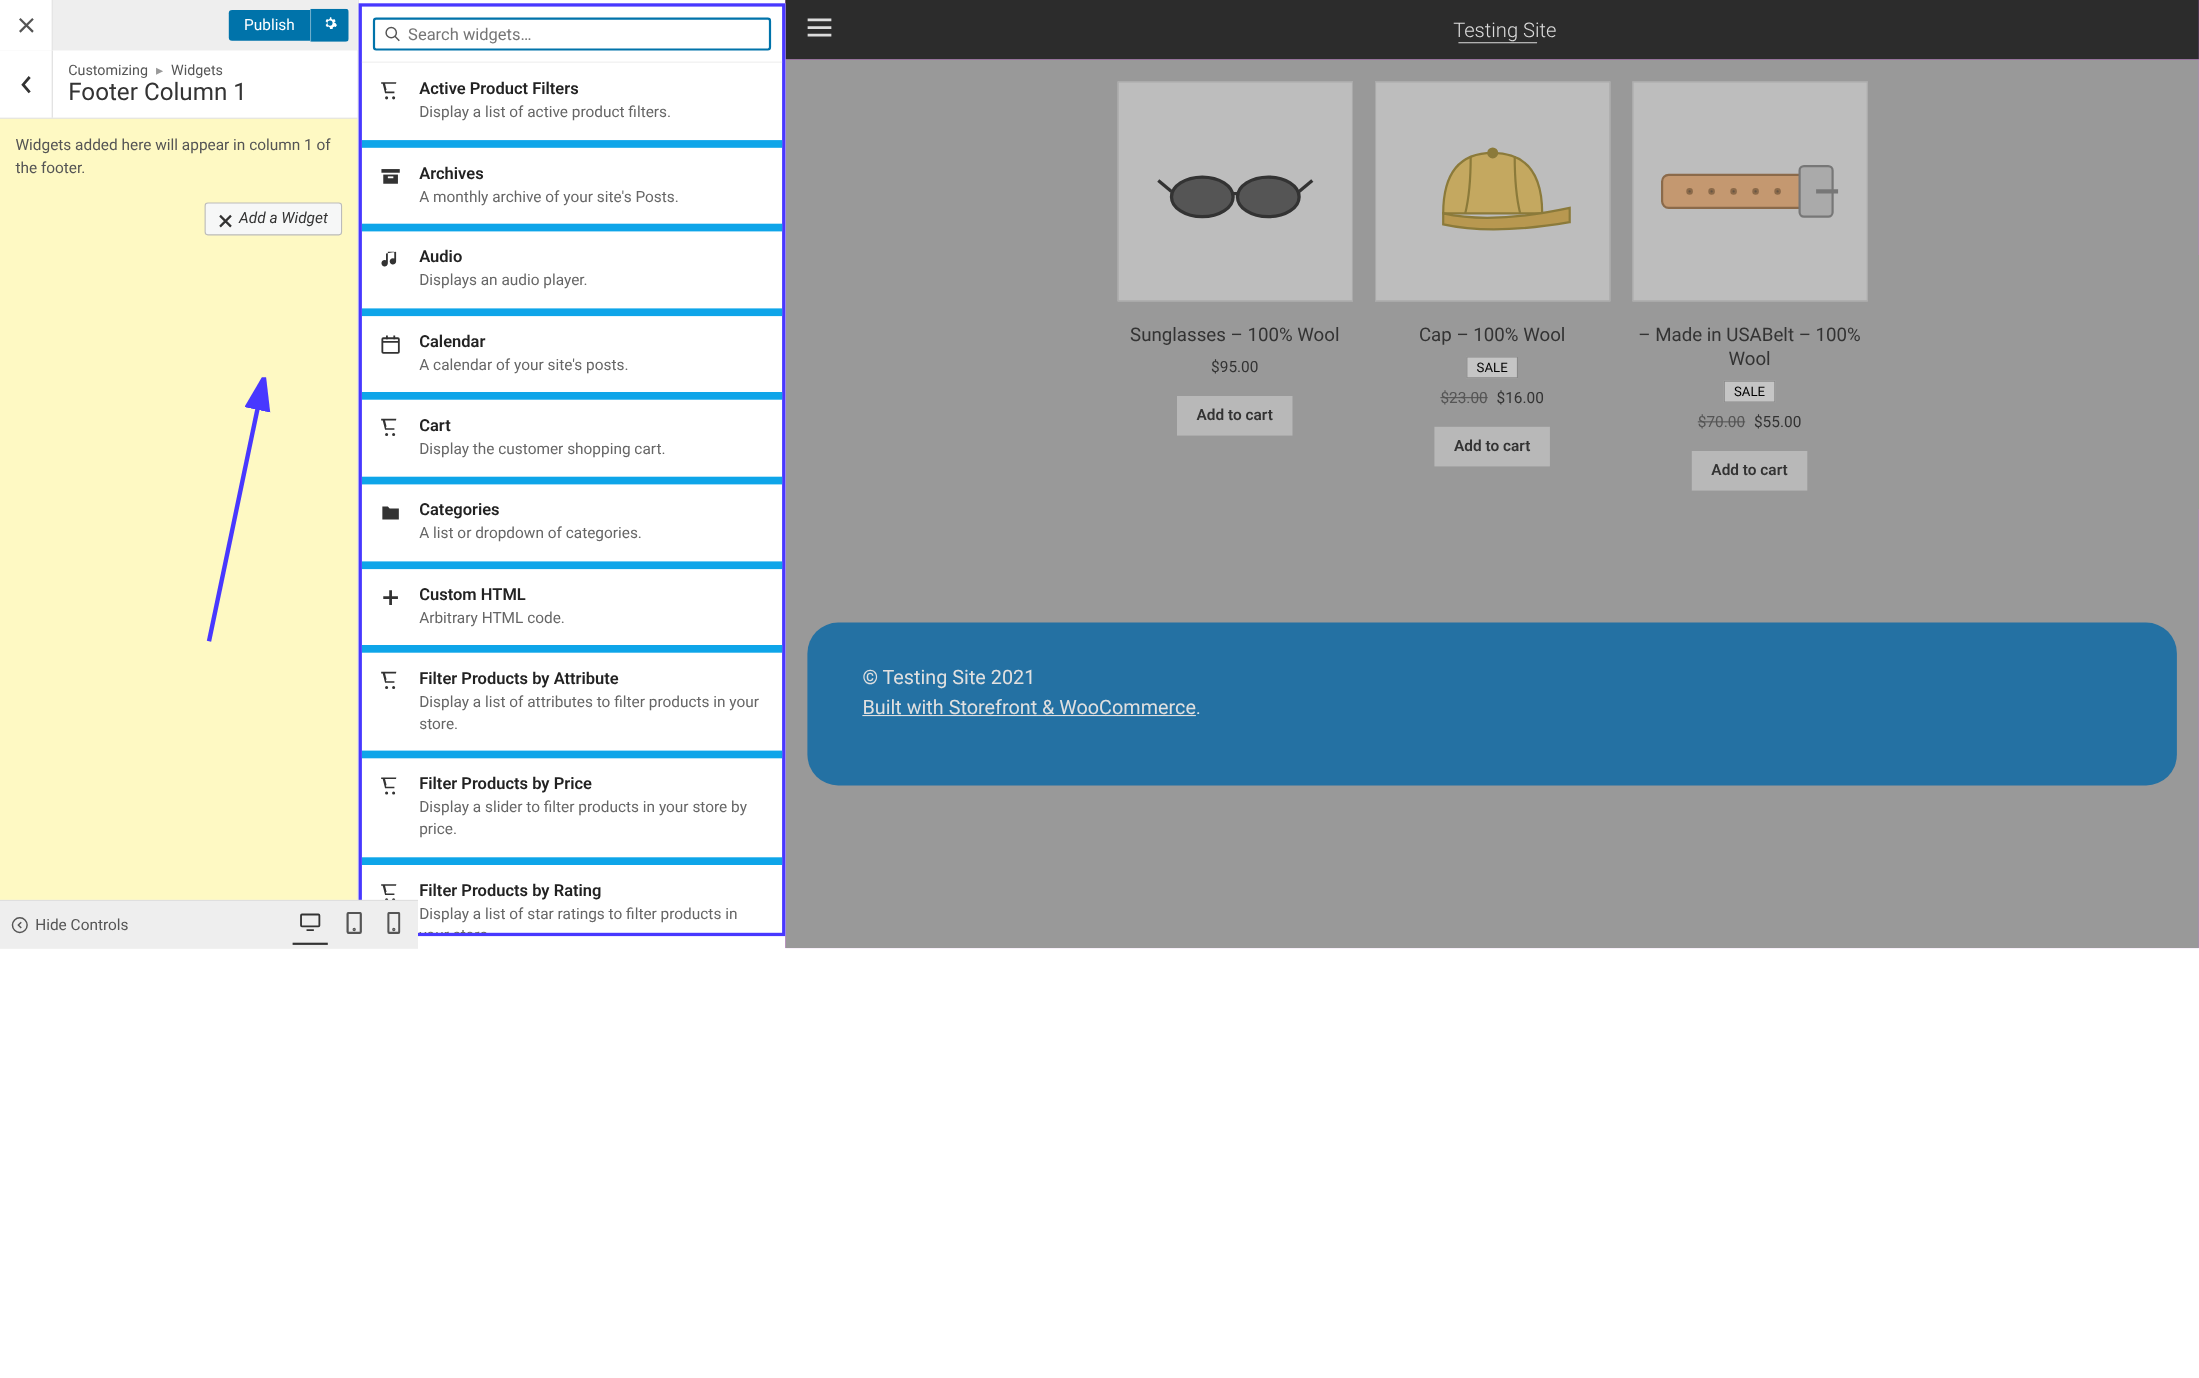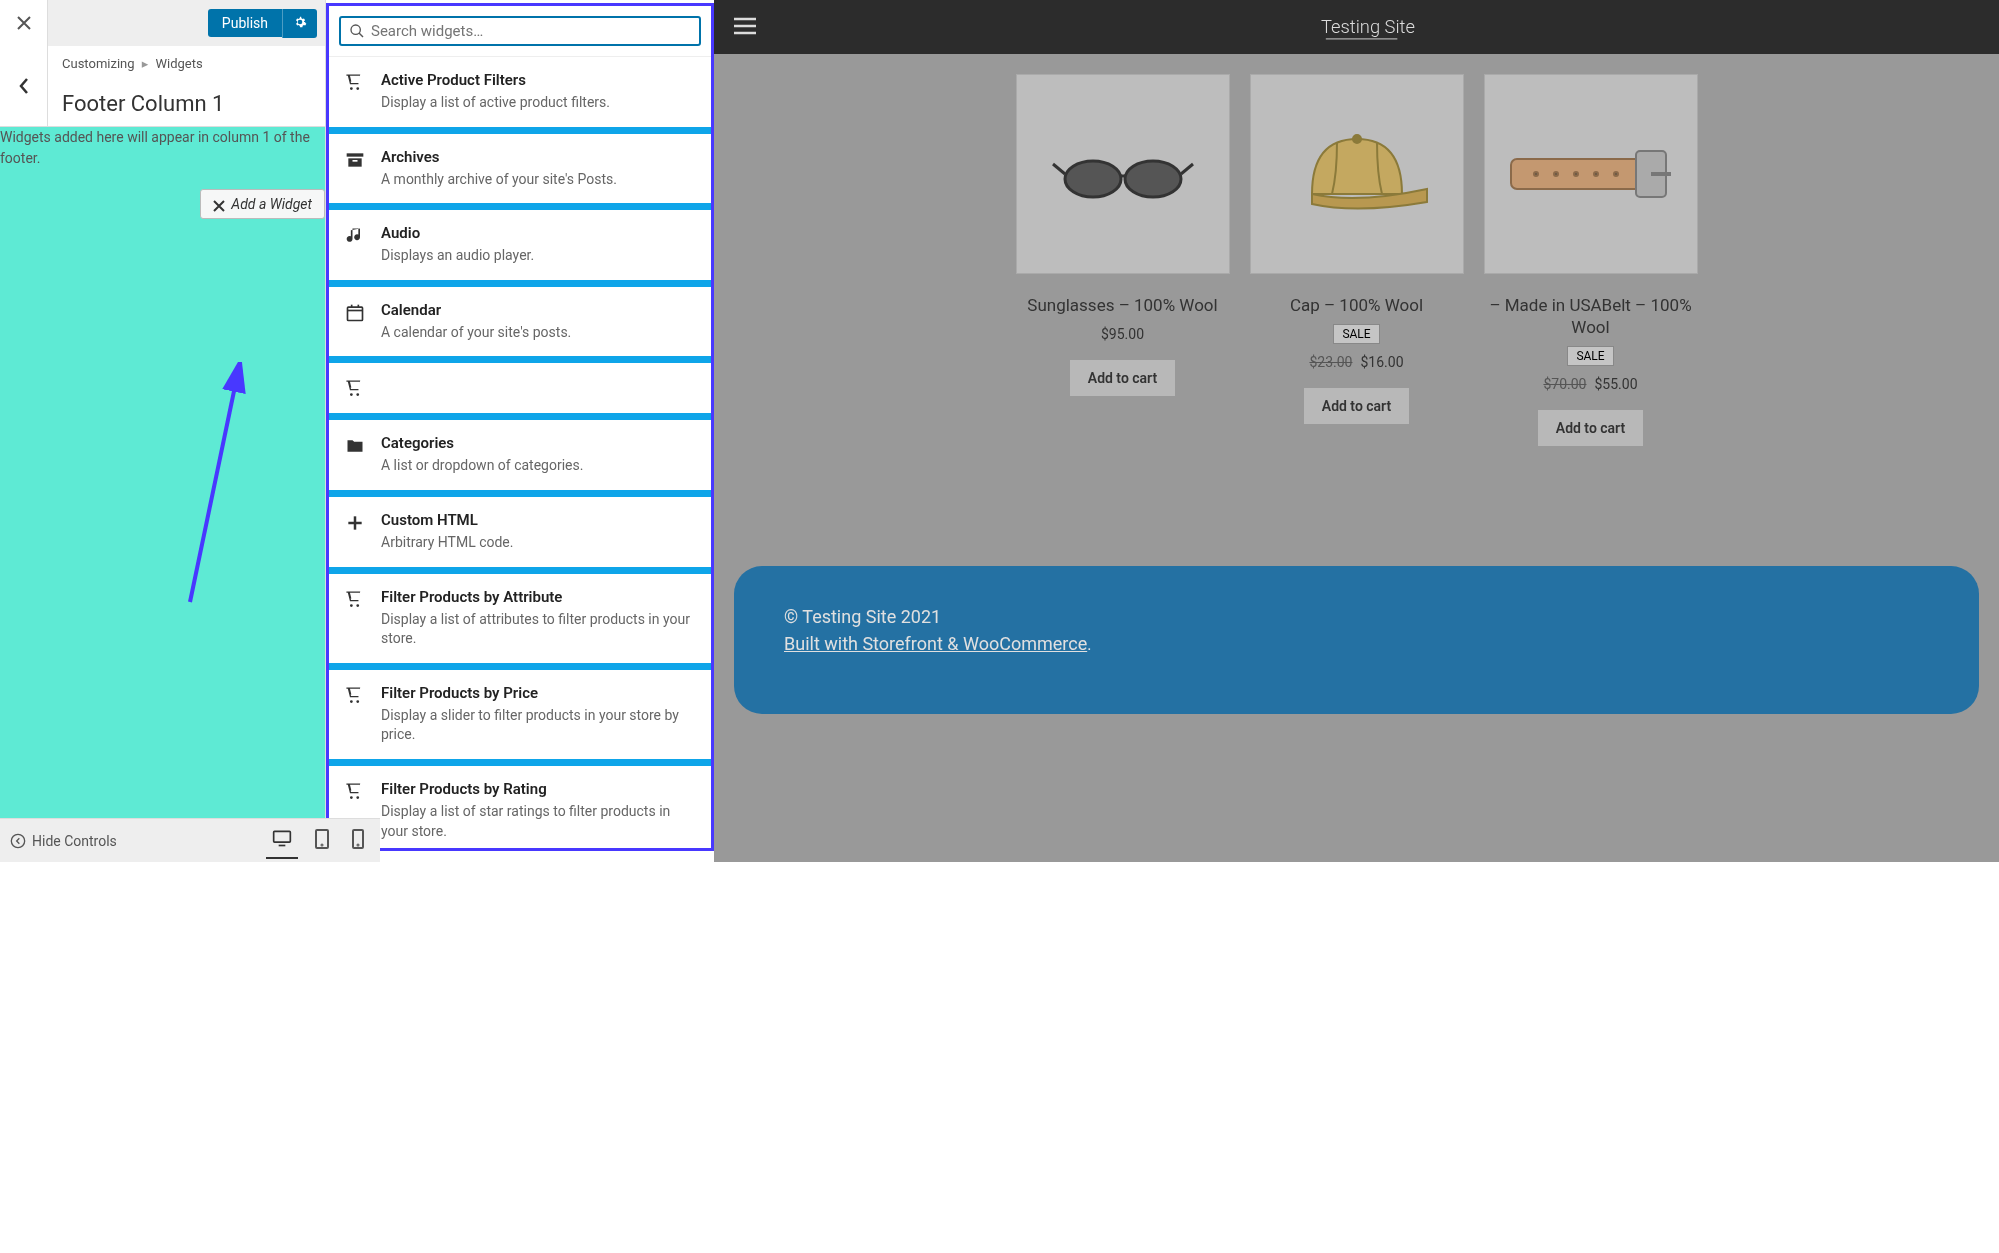--- a/index.html
+++ b/index.html
@@ -13,23 +13,23 @@
 .spacer { flex: 1; background: #eee; }
 .publish-group { display: flex; align-items: center; padding: 6px 8px; gap: 0; background: #eee; }
 .publish-btn { background: #0073aa; color: #fff; padding: 6px 14px; border-radius: 3px 0 0 3px; font-size: 14px; cursor: pointer; border: none; }
 .publish-gear { background: #0073aa; color: #fff; padding: 6px 10px; border-radius: 0 3px 3px 0; border-left: 1px solid rgba(255,255,255,0.3); cursor: pointer; font-size: 14px; }
 
 .cust-title-row { display: flex; align-items: stretch; background: #fff; border-bottom: 1px solid #ddd; }
 .back-btn { width: 48px; display: flex; align-items: center; justify-content: center; border-right: 1px solid #ddd; cursor: pointer; font-size: 20px; color: #333; }
 .title-block { padding: 10px 14px; }
 .breadcrumb { font-size: 13px; color: #555; }
 .breadcrumb .sep { margin: 0 4px; color: #999; }
-.section-title { font-size: 22px; font-weight: 400; color: #333; margin-top: 20px; }
-
-.cust-body { background: #5eead4; flex: 1; position: relative; }
+.section-title { font-size: 22px; font-weight: 400; color: #333; margin-top: 0; }
+
+.cust-body { padding: 14px; background: #fef9c3; flex: 1; position: relative; }
 .desc-text { font-size: 14px; color: #555; line-height: 1.5; }
 .add-widget-wrap { display: flex; justify-content: flex-end; margin-top: 20px; }
 .add-widget-btn { background: #f6f7f7; border: 1px solid #bbb; padding: 6px 12px; border-radius: 3px; font-size: 14px; cursor: pointer; display: flex; align-items: flex-end; gap: 6px; color: #333; font-style: italic; }
 
 
 .arrow-svg { position: absolute; left: 170px; top: 235px; pointer-events: none; }
 
 
 .widget-panel { width: 388px; background: #fff; border-left: 1px solid #ddd; display: flex; flex-direction: column; border: 3px solid #4838ff; position: relative; margin-top: 3px; height: 848px; }
 .search-wrap { padding: 10px; }
@@ -191,20 +191,24 @@
       <div class="widget-name">Calendar</div>
       <div class="widget-desc">A calendar of your site's posts.</div>
     </div>
         </div>
         <div class="widget-item">
     <div class="widget-icon">
             <svg width="20" height="20" viewBox="0 0 24 24" fill="#333">
               <path d="M7 4h14l-2 8H9L7 4zM5 2H2v2h2l3 12h12v-2H8.5L8 12h11l2.5-10H6L5 2zM9 20a2 2 0 100 4 2 2 0 000-4zm9 0a2 2 0 100 4 2 2 0 000-4z" transform="scale(0.85)"></path>
             </svg>
           </div>
+    <div class="widget-text">
+      <div class="widget-name">Cart</div>
+      <div class="widget-desc">Display the customer shopping cart.</div>
+    </div>
         </div>
         <div class="widget-item">
     <div class="widget-icon">
             <svg width="20" height="20" viewBox="0 0 24 24" fill="#333">
               <path d="M3 5h6l2 2h10v12H3z"></path>
             </svg>
           </div>
     <div class="widget-text">
       <div class="widget-name">Categories</div>
       <div class="widget-desc">A list or dropdown of categories.</div>

